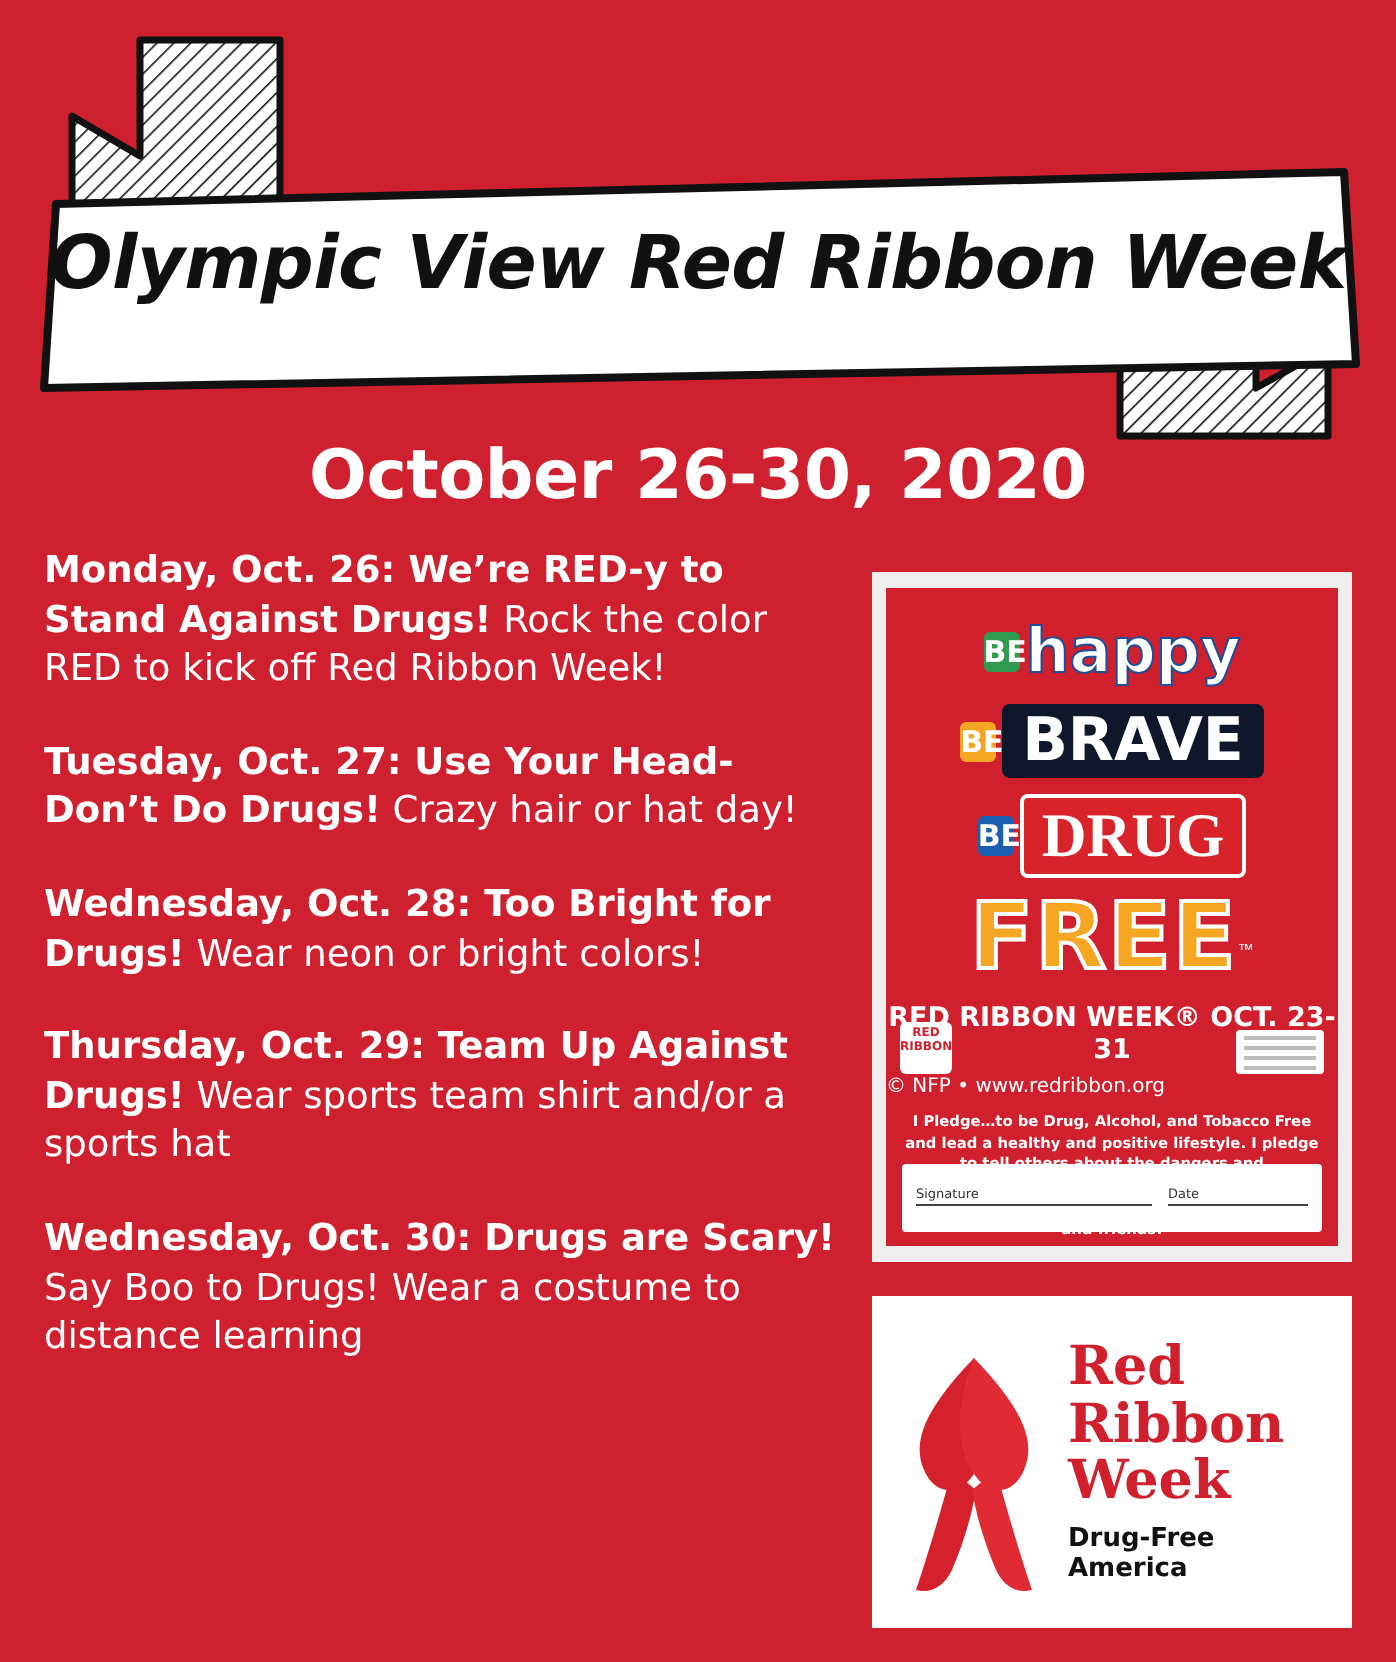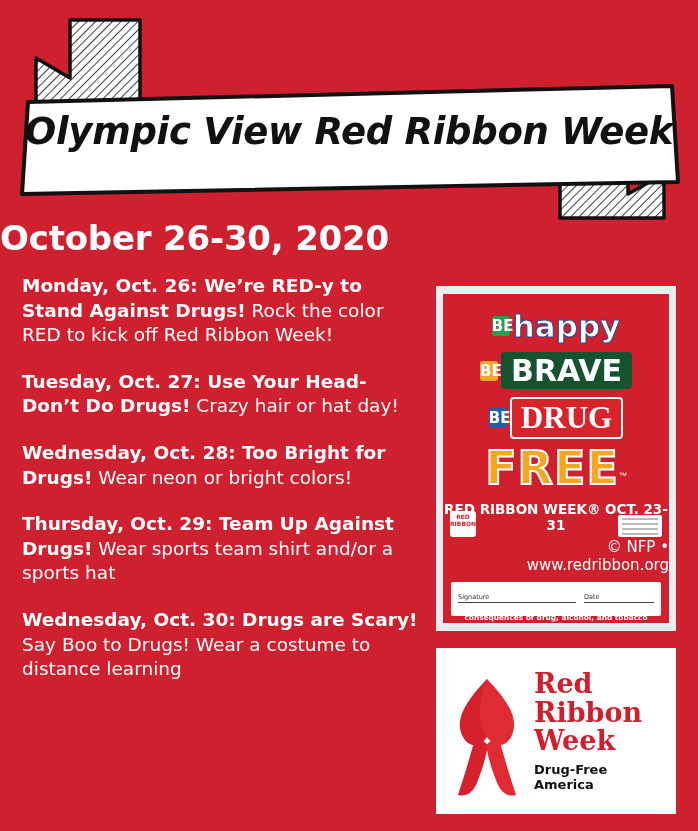--- a/index.html
+++ b/index.html
@@ -45,20 +45,21 @@
     letter-spacing: -0.3px;
     font-family: "DejaVu Sans", sans-serif;
   }
 
   
   .date-line {
     position: absolute;
     left: 0;
     top: 218px;
     width: 698px;
+    text-align: center;
     color: #ffffff;
     font-size: 34px;
     font-weight: bold;
     font-family: "DejaVu Sans", sans-serif;
     letter-spacing: -0.2px;
   }
 
   
   .schedule {
     position: absolute;
@@ -133,21 +134,21 @@
     font-family: "DejaVu Sans", sans-serif;
     color: #ffffff;
     -webkit-text-stroke: 1px #1b4f9c;
     letter-spacing: 0px;
     text-align: center;
   }
   .brave-word {
     font-size: 30px;
     font-weight: bold;
     color: #ffffff;
-    background: #14532d;
+    background: #0f172a;
     padding: 1px 10px;
     border-radius: 4px;
     font-family: "DejaVu Sans", sans-serif;
   }
   .drug-word {
     font-size: 31px;
     font-weight: bold;
     color: #ffffff;
     background: #d8232a;
     border: 2px solid #fff;
@@ -172,25 +173,24 @@
   .rrw-line {
     color: #ffffff;
     font-weight: bold;
     font-size: 13.5px;
     text-align: center;
     margin-top: 6px;
     font-family: "DejaVu Sans", sans-serif;
   }
   .nfp-line {
     color: #ffffff;
-    font-size: 15px;
-    text-align: right;
+    font-size: 10px;
+    text-align: left;
     margin-top: 5px;
     font-family: "DejaVu Sans", sans-serif;
-    margin-left: 24px;
   }
   .pledge-text {
     color: #ffffff;
     font-size: 7.4px;
     line-height: 1.45;
     text-align: center;
     font-weight: bold;
     margin: 7px 9px 0 9px;
     font-family: "DejaVu Sans", sans-serif;
   }

